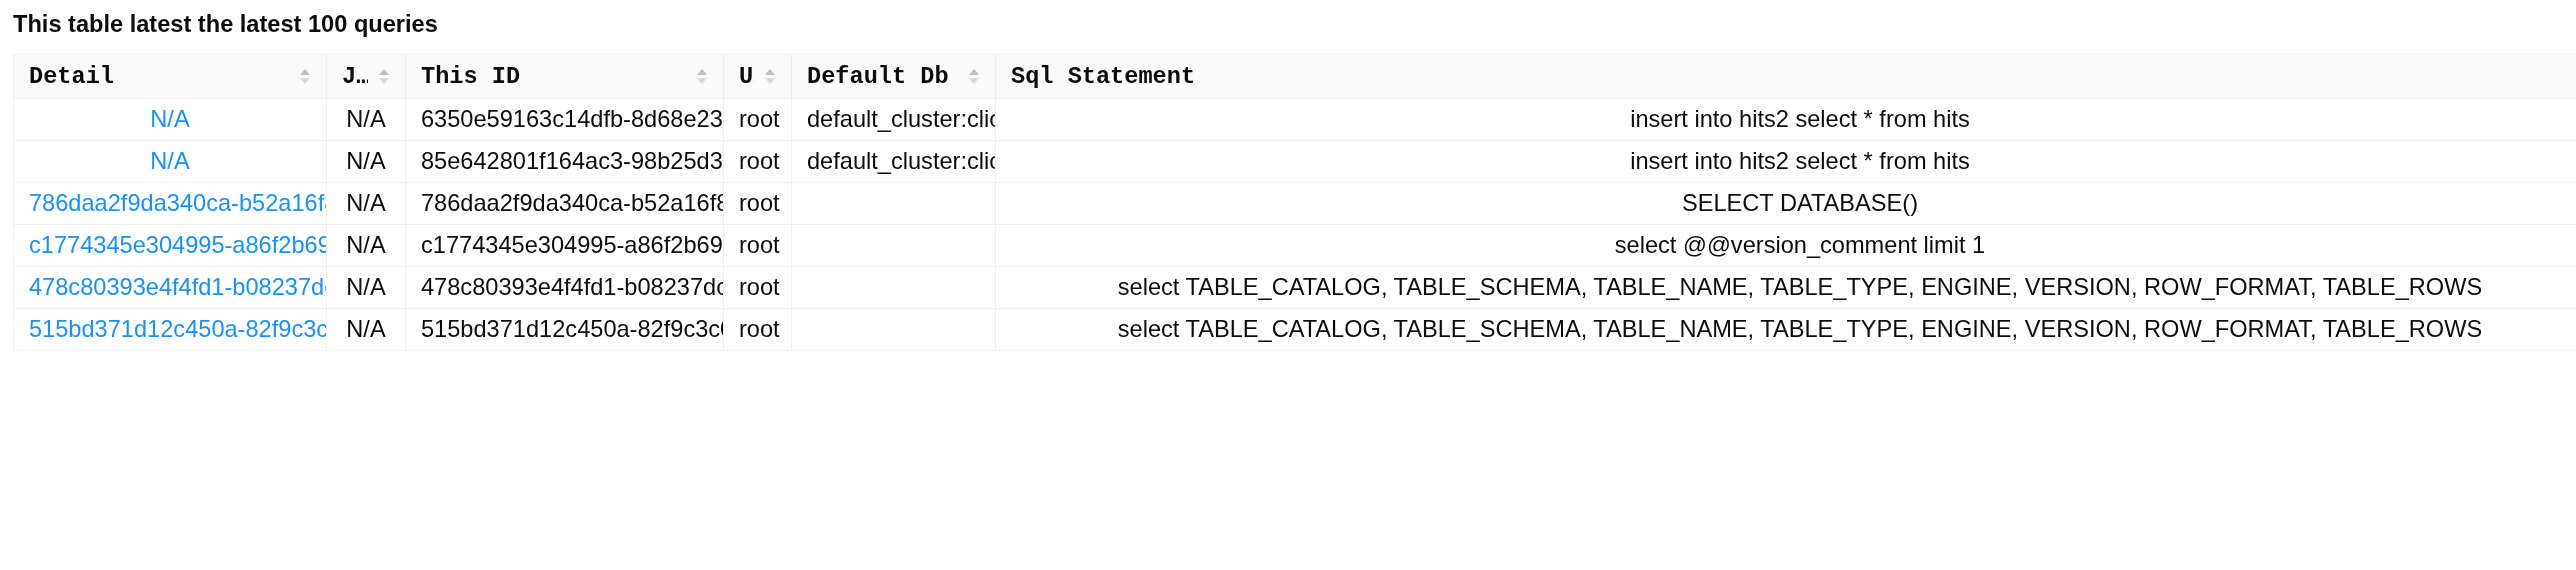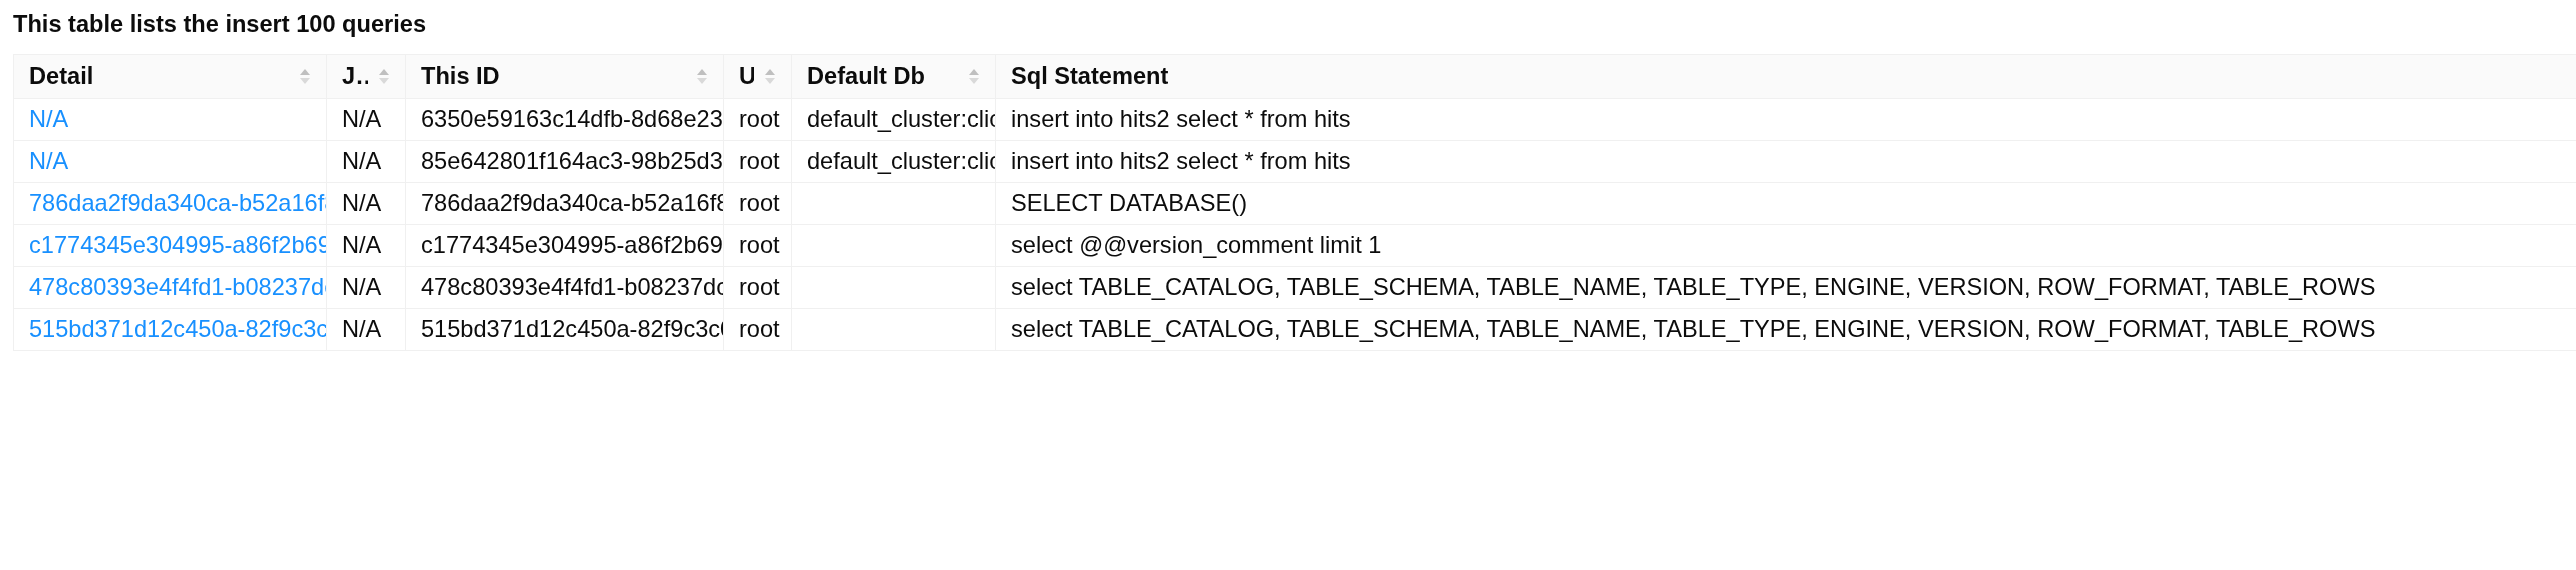--- a/index.html
+++ b/index.html
@@ -52,20 +52,21 @@
     border-bottom: 0.9px solid #f0f0f0;
     border-right: 0.9px solid #f0f0f0;
     padding: 0 15px;
     height: 44px;
     vertical-align: middle;
     text-align: left;
     font-weight: bold;
     color: #0c0c0c;
     white-space: nowrap;
     box-sizing: border-box;
+    font-family: Liberation Mono, monospace;
   }
   table.qtable thead th:first-child {
     border-left: 0.9px solid #f0f0f0;
   }
   .th-inner {
     display: flex;
     align-items: center;
     justify-content: space-between;
     gap: 9.4px;
   }
@@ -90,21 +91,21 @@
   }
   .sorter .arrow.down {
     border-top: 6.6px solid #d9d9d9;
   }
   table.qtable tbody td {
     border-bottom: 0.9px solid #f0f0f0;
     border-right: 0.9px solid #f0f0f0;
     padding: 0 15px;
     height: 42px;
     vertical-align: middle;
-    text-align: left;
+    text-align: center;
     color: #0c0c0c;
     white-space: nowrap;
     overflow: hidden;
     box-sizing: border-box;
     margin-top: 46px;
   }
   table.qtable tbody td:first-child {
     border-left: 0.9px solid #f0f0f0;
   }
   td.cell-detail a {
@@ -118,21 +119,21 @@
   col.c-queryid{ width: 318px; }
   col.c-user   { width: 68px; }
   col.c-defdb  { width: 204px; }
   col.c-sql    { width: 1609px; }
 </style>
 </head>
 <body>
 
 <div class="page">
 
-  <div class="caption">This table lists the insert 100 queries</div>
+  <div class="caption">This table latest the latest 100 queries</div>
 
   <div class="table-wrap">
     <table class="qtable">
       <colgroup>
         <col class="c-detail">
           <col class="c-jobid">
           <col class="c-queryid">
         <col class="c-user">
           <col class="c-defdb">
           <col class="c-sql">

